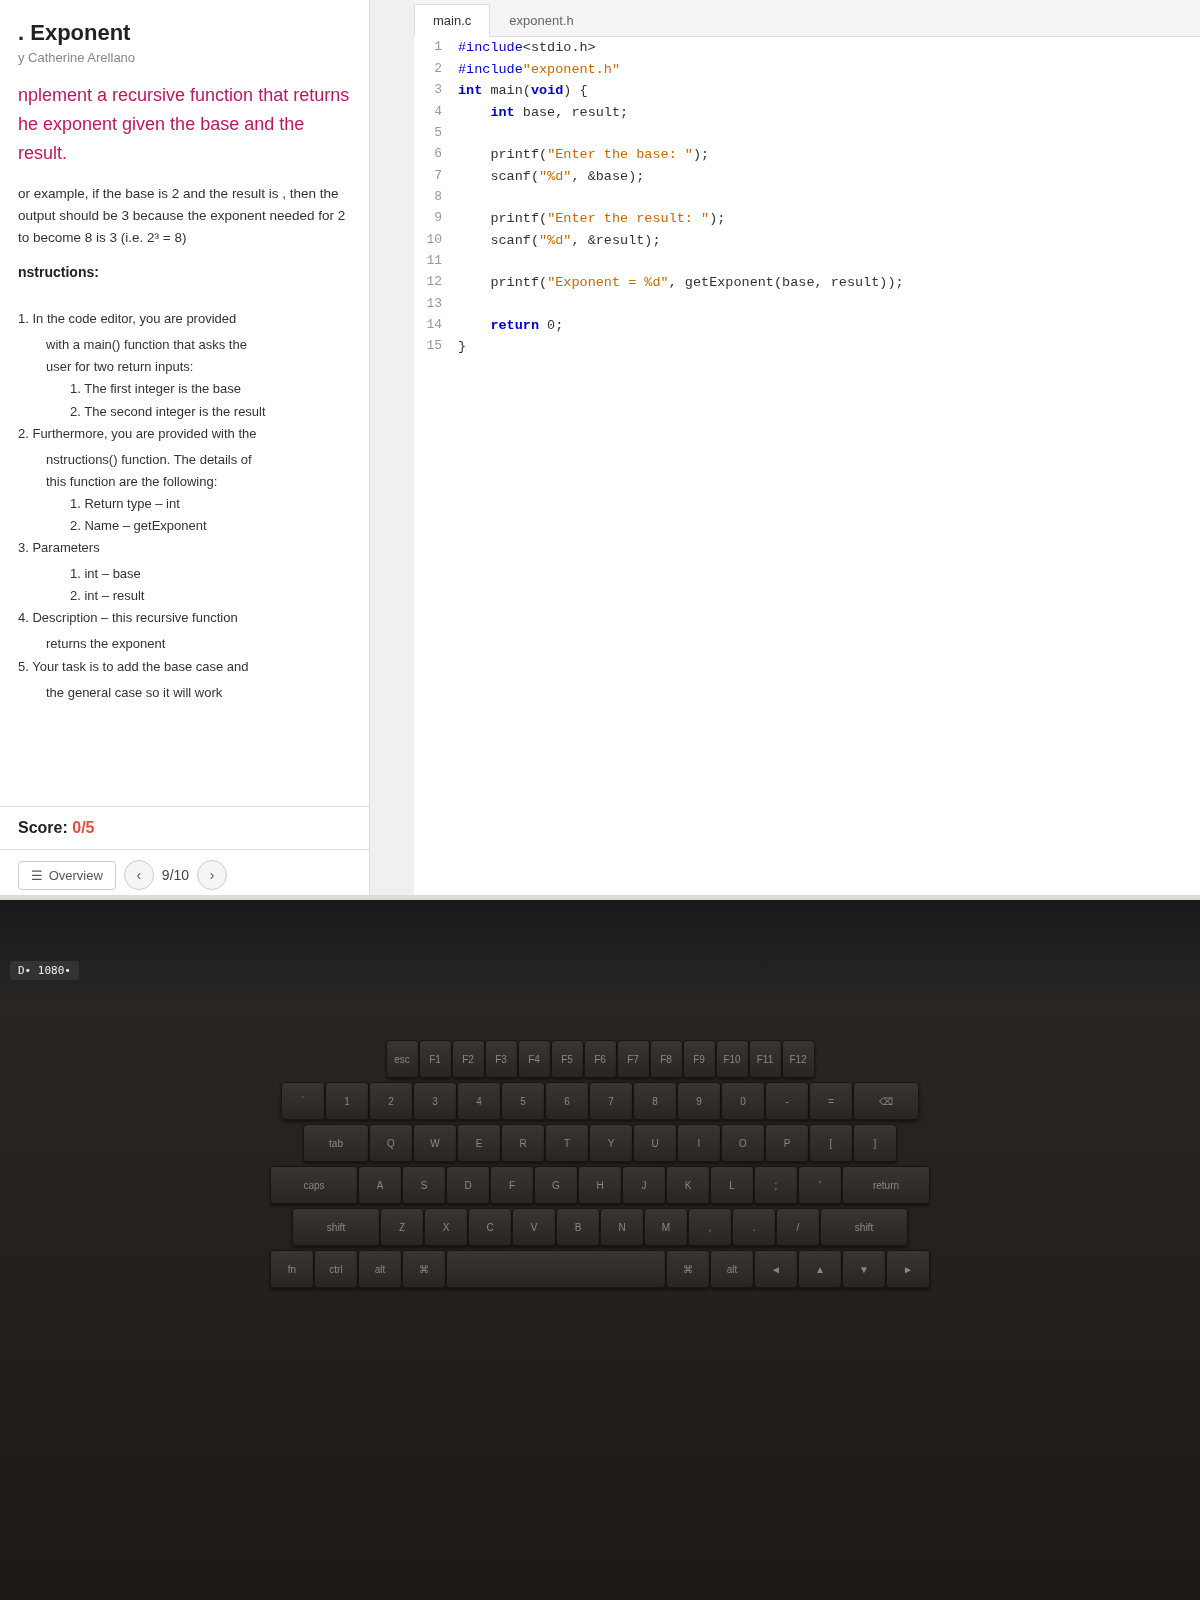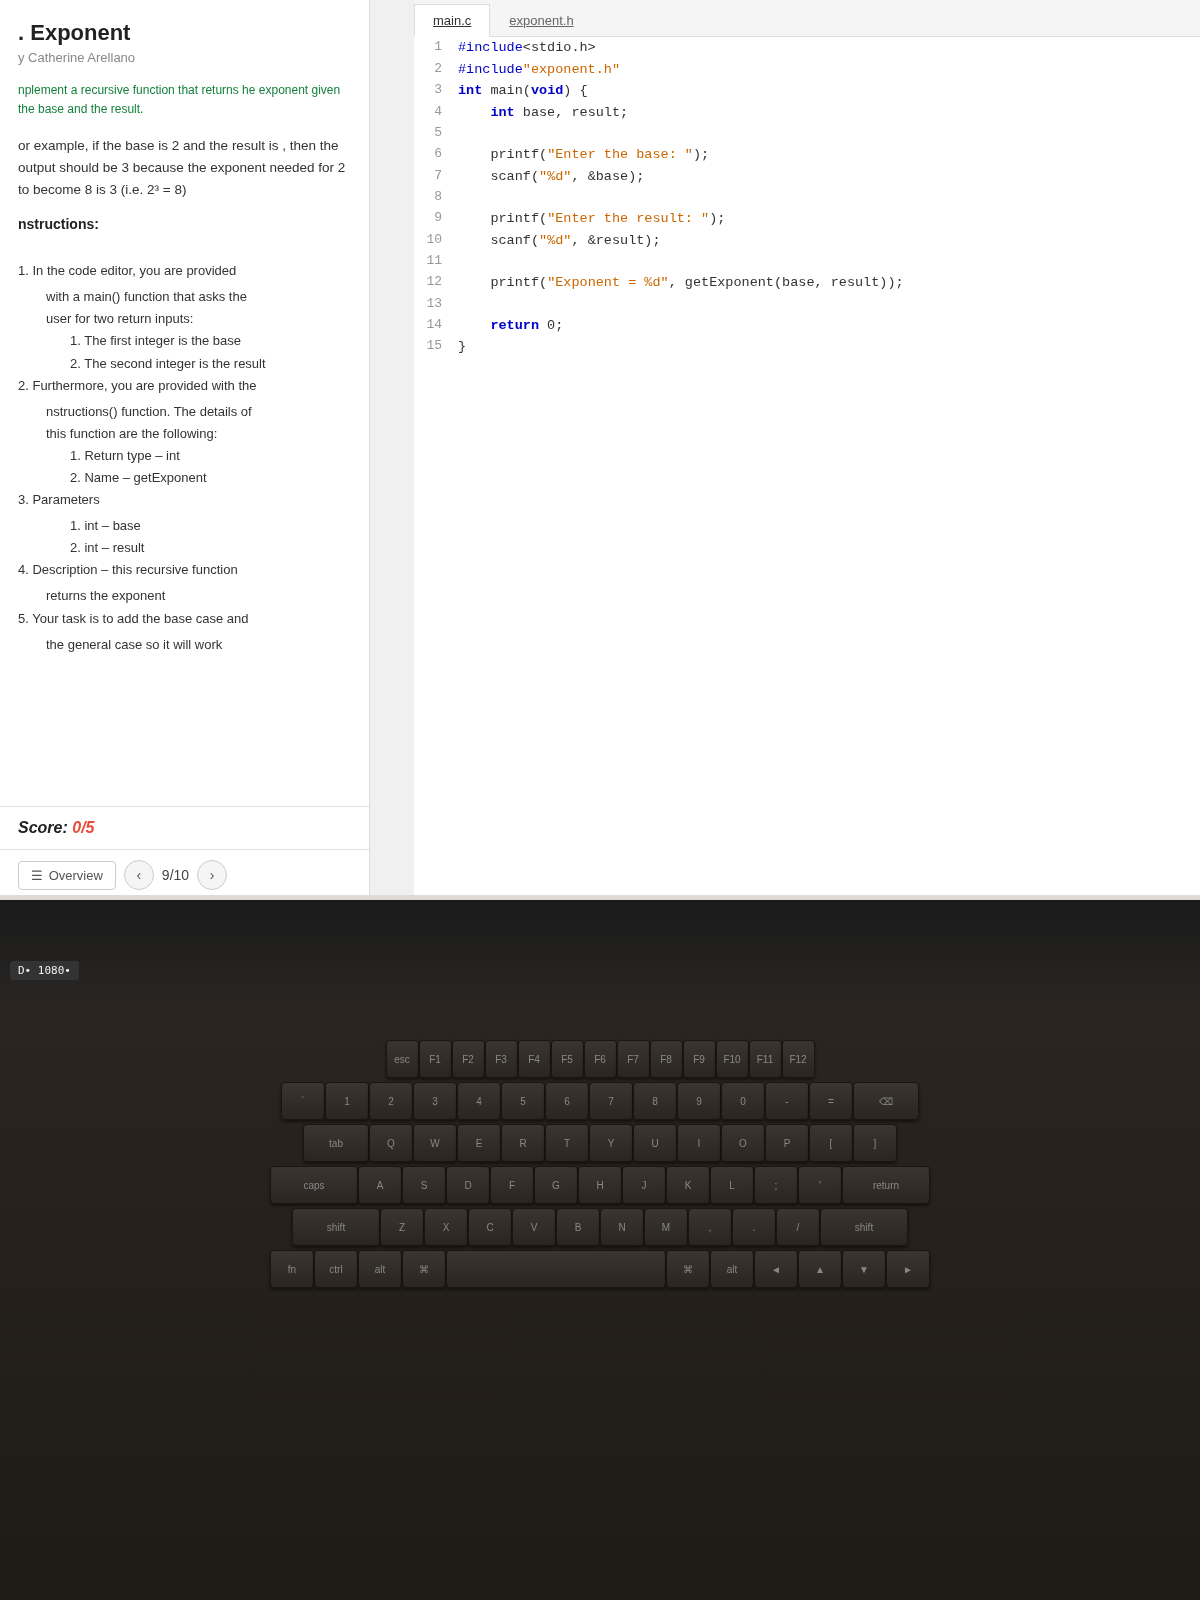--- a/index.html
+++ b/index.html
@@ -89,22 +89,22 @@
       margin-bottom: 4px;
     }
 
     .problem-author {
       font-size: 13px;
       color: #888;
       margin-bottom: 16px;
     }
 
     .problem-description {
-      font-size: 12px;
-      color: #15803d;
+      font-size: 18px;
+      color: #be185d;
       line-height: 1.6;
       margin-bottom: 16px;
     }
 
     .problem-example {
       font-size: 13.5px;
       color: #333;
       line-height: 1.6;
       margin-bottom: 16px;
     }
@@ -134,21 +134,20 @@
 
     .instructions-list .level3 {
       margin-left: 52px;
     }
 
     
     .score-area {
       padding: 12px 18px;
       border-top: 1px solid #e0e0e0;
       background: #fff;
-      font-style: italic;
     }
 
     .score-text {
       font-size: 16px;
       font-weight: bold;
       color: #222;
     }
 
     .score-value {
       color: #e74c3c;
@@ -215,21 +214,20 @@
     .tab {
       padding: 8px 18px;
       font-size: 13px;
       cursor: pointer;
       border-top: 1px solid transparent;
       border-left: 1px solid transparent;
       border-right: 1px solid transparent;
       color: #666;
       background: transparent;
       position: relative;
-      text-decoration: underline;
     }
 
     .tab.active {
       background: #fff;
       border-top: 1px solid #ddd;
       border-left: 1px solid #ddd;
       border-right: 1px solid #ddd;
       border-bottom: 1px solid #fff;
       color: #333;
       margin-bottom: -1px;

